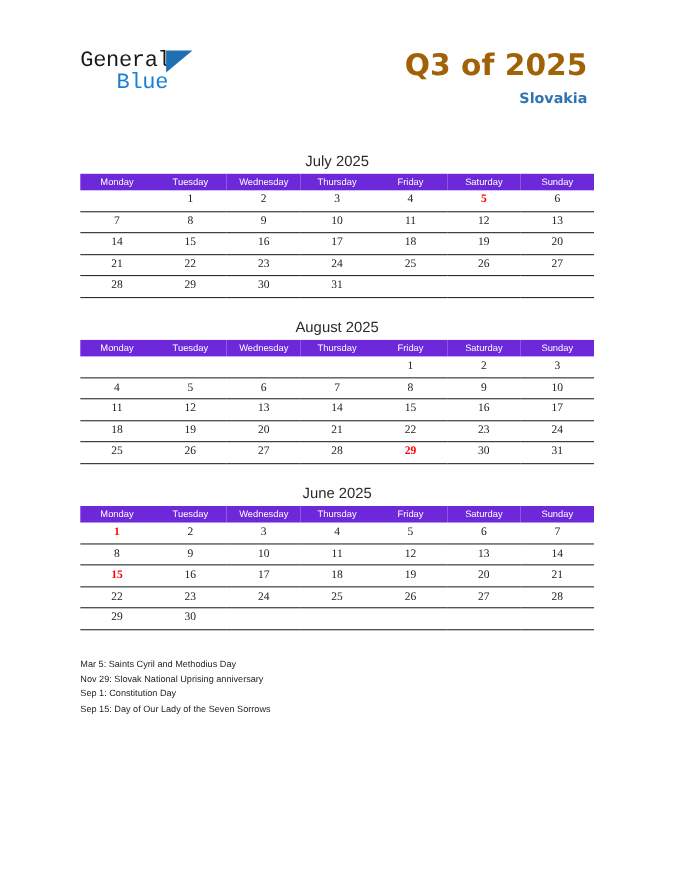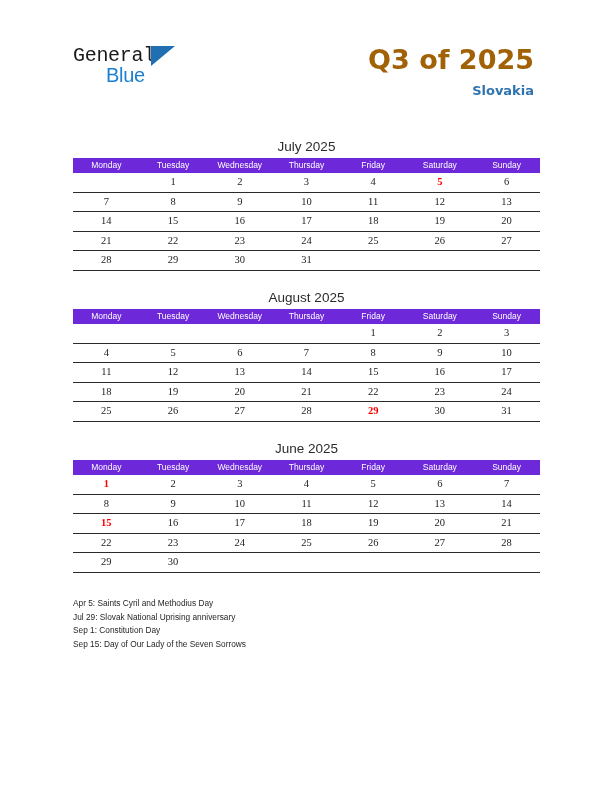--- a/index.html
+++ b/index.html
@@ -36,21 +36,21 @@
     top: 0;
     font-family: Liberation Mono, monospace;
     font-size: 20px;
     color: #1a1a1a;
     letter-spacing: -0.3px;
   }
   .logo-blue {
     position: absolute;
     left: 33px;
     top: 20px;
-    font-family: Liberation Sans, sans-serif;
+    font-family: Liberation Mono, monospace;
     font-size: 20px;
     color: #1b7fd4;
     letter-spacing: -0.3px;
   }
   .logo-triangle {
     position: absolute;
     left: 78px;
     top: 2px;
     width: 0;
     height: 0;
@@ -353,17 +353,17 @@
             <td class="empty"></td>
             <td class="empty"></td>
             <td class="empty"></td>
           </tr>
         </tbody>
       </table>
     </div>
   </div>
 
 <div class="holiday-list" id="holiday-list">
-    <div class="hl-item">Apr 5: Saints Cyril and Methodius Day</div>
-    <div class="hl-item">Jul 29: Slovak National Uprising anniversary</div>
+    <div class="hl-item">Mar 5: Saints Cyril and Methodius Day</div>
+    <div class="hl-item">Nov 29: Slovak National Uprising anniversary</div>
     <div class="hl-item">Sep 1: Constitution Day</div>
     <div class="hl-item">Sep 15: Day of Our Lady of the Seven Sorrows</div>
   </div>
 
 </body></html>

